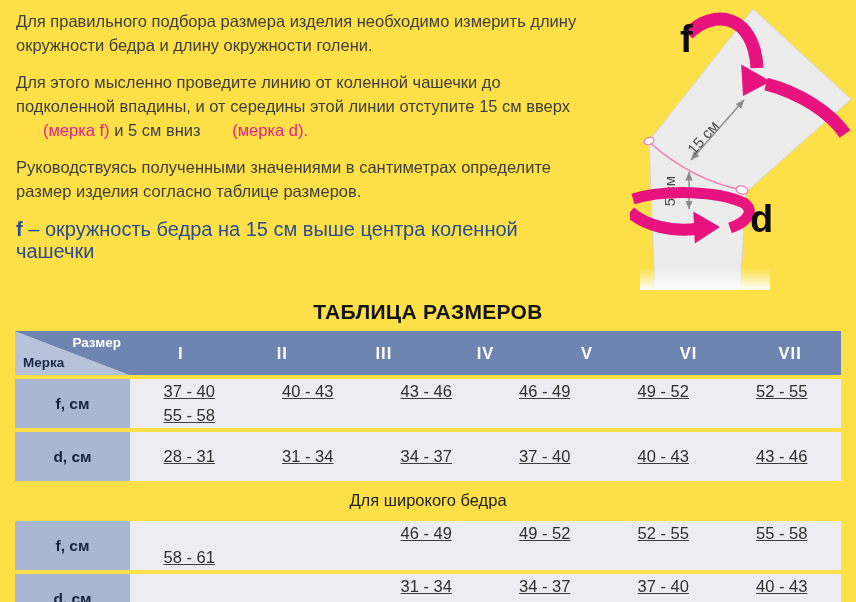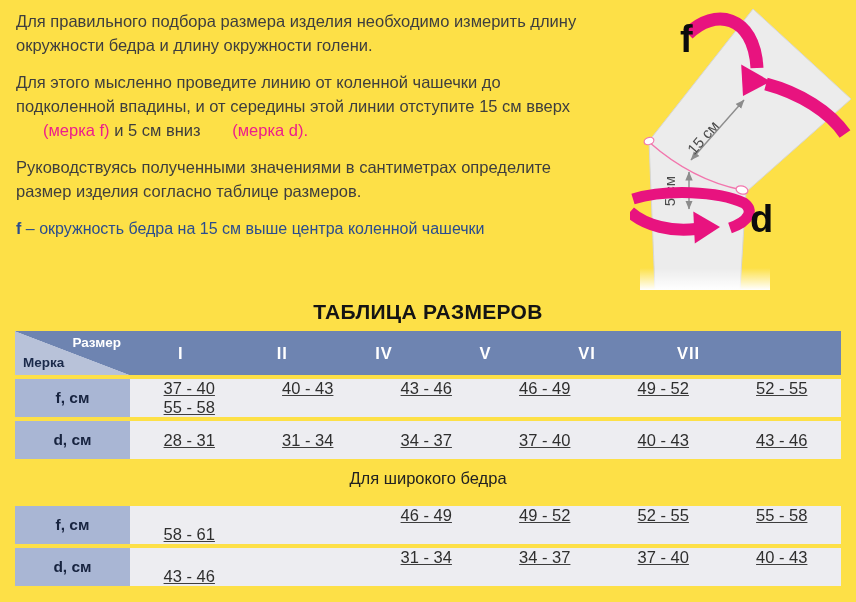--- a/index.html
+++ b/index.html
@@ -5,31 +5,31 @@
   html,body{margin:0;padding:0;background:#fff;}
   .page{
     position:relative;width:856px;height:602px;overflow:hidden;background:#fde047;
     font-family:"Liberation Sans","DejaVu Sans",sans-serif;color:#3e3e3e;padding-left:48px;
   }
   
   .text-col{position:absolute;left:16px;top:9px;width:572px;font-size:16.5px;line-height:24px;}
   .text-col p{margin:0 0 13px 0;}
   .text-col p.last{margin-bottom:0;}
   .pink{color:#ed1e8c;margin-left:27px;}
-  .def-line{margin-top:15px;color:#2b4d8e;font-size:16px;line-height:22px;}
+  .def-line{margin-top:15px;color:#2b4d8e;font-size:20px;line-height:22px;}
   .def-line .letter{font-weight:bold;}
   .def-line.second{margin-top:22px;}
   
   .illustration{position:absolute;left:630px;top:0;width:226px;height:290px;}
   
   .table-block{position:absolute;left:15px;top:288px;width:826px;}
   .tbl-title{text-align:center;font-size:21px;font-weight:bold;color:#141414;margin:12px 0 7px 0;letter-spacing:0.3px;}
   .tbl-subtitle{text-align:center;font-size:16.5px;color:#222;margin:0 0 11px 0;}
-  .tbl-subtitle.mid{margin:10px 0 18px 0;}
-  .trow{display:flex;height:38px;margin-top:4px;}
+  .tbl-subtitle.mid{margin:10px 0 11px 0;}
+  .trow{display:flex;height:49px;margin-top:4px;}
   .trow.header{height:44px;margin-top:0;}
   .corner-cell{
     width:115px;flex:0 0 115px;position:relative;
     background:linear-gradient(to top right,#b8c2d9 49.6%,#6e84b1 50.2%);
   }
   .corner-top{position:absolute;top:4px;right:9px;color:#fff;font-weight:bold;font-size:13.5px;}
   .corner-bottom{position:absolute;bottom:5px;left:8px;color:#1b2a4a;font-weight:bold;font-size:13.5px;text-align:center;}
   .head-cols{flex:1;display:grid;grid-template-columns:repeat(7,1fr);background:#6e84b1;}
   .head-cols .hc{display:flex;align-items:center;justify-content:center;color:#fff;font-weight:bold;font-size:16.5px;letter-spacing:1px;}
   .label-cell{
@@ -101,20 +101,21 @@
     <div class="tbl-title">ТАБЛИЦА РАЗМЕРОВ</div>
 
     <div class="trow header">
       <div class="corner-cell">
         <span class="corner-top">Размер</span>
         <span class="corner-bottom">Мерка</span>
       </div>
       <div class="head-cols">
         <div class="hc">I</div>
         <div class="hc">II</div>
+        <div class="hc">III</div>
         <div class="hc">IV</div>
         <div class="hc">V</div>
         <div class="hc">VI</div>
         <div class="hc">VII</div>
       </div>
     </div>
 
     <div class="trow">
       <div class="label-cell">f, см</div>
       <div class="data-cells">

